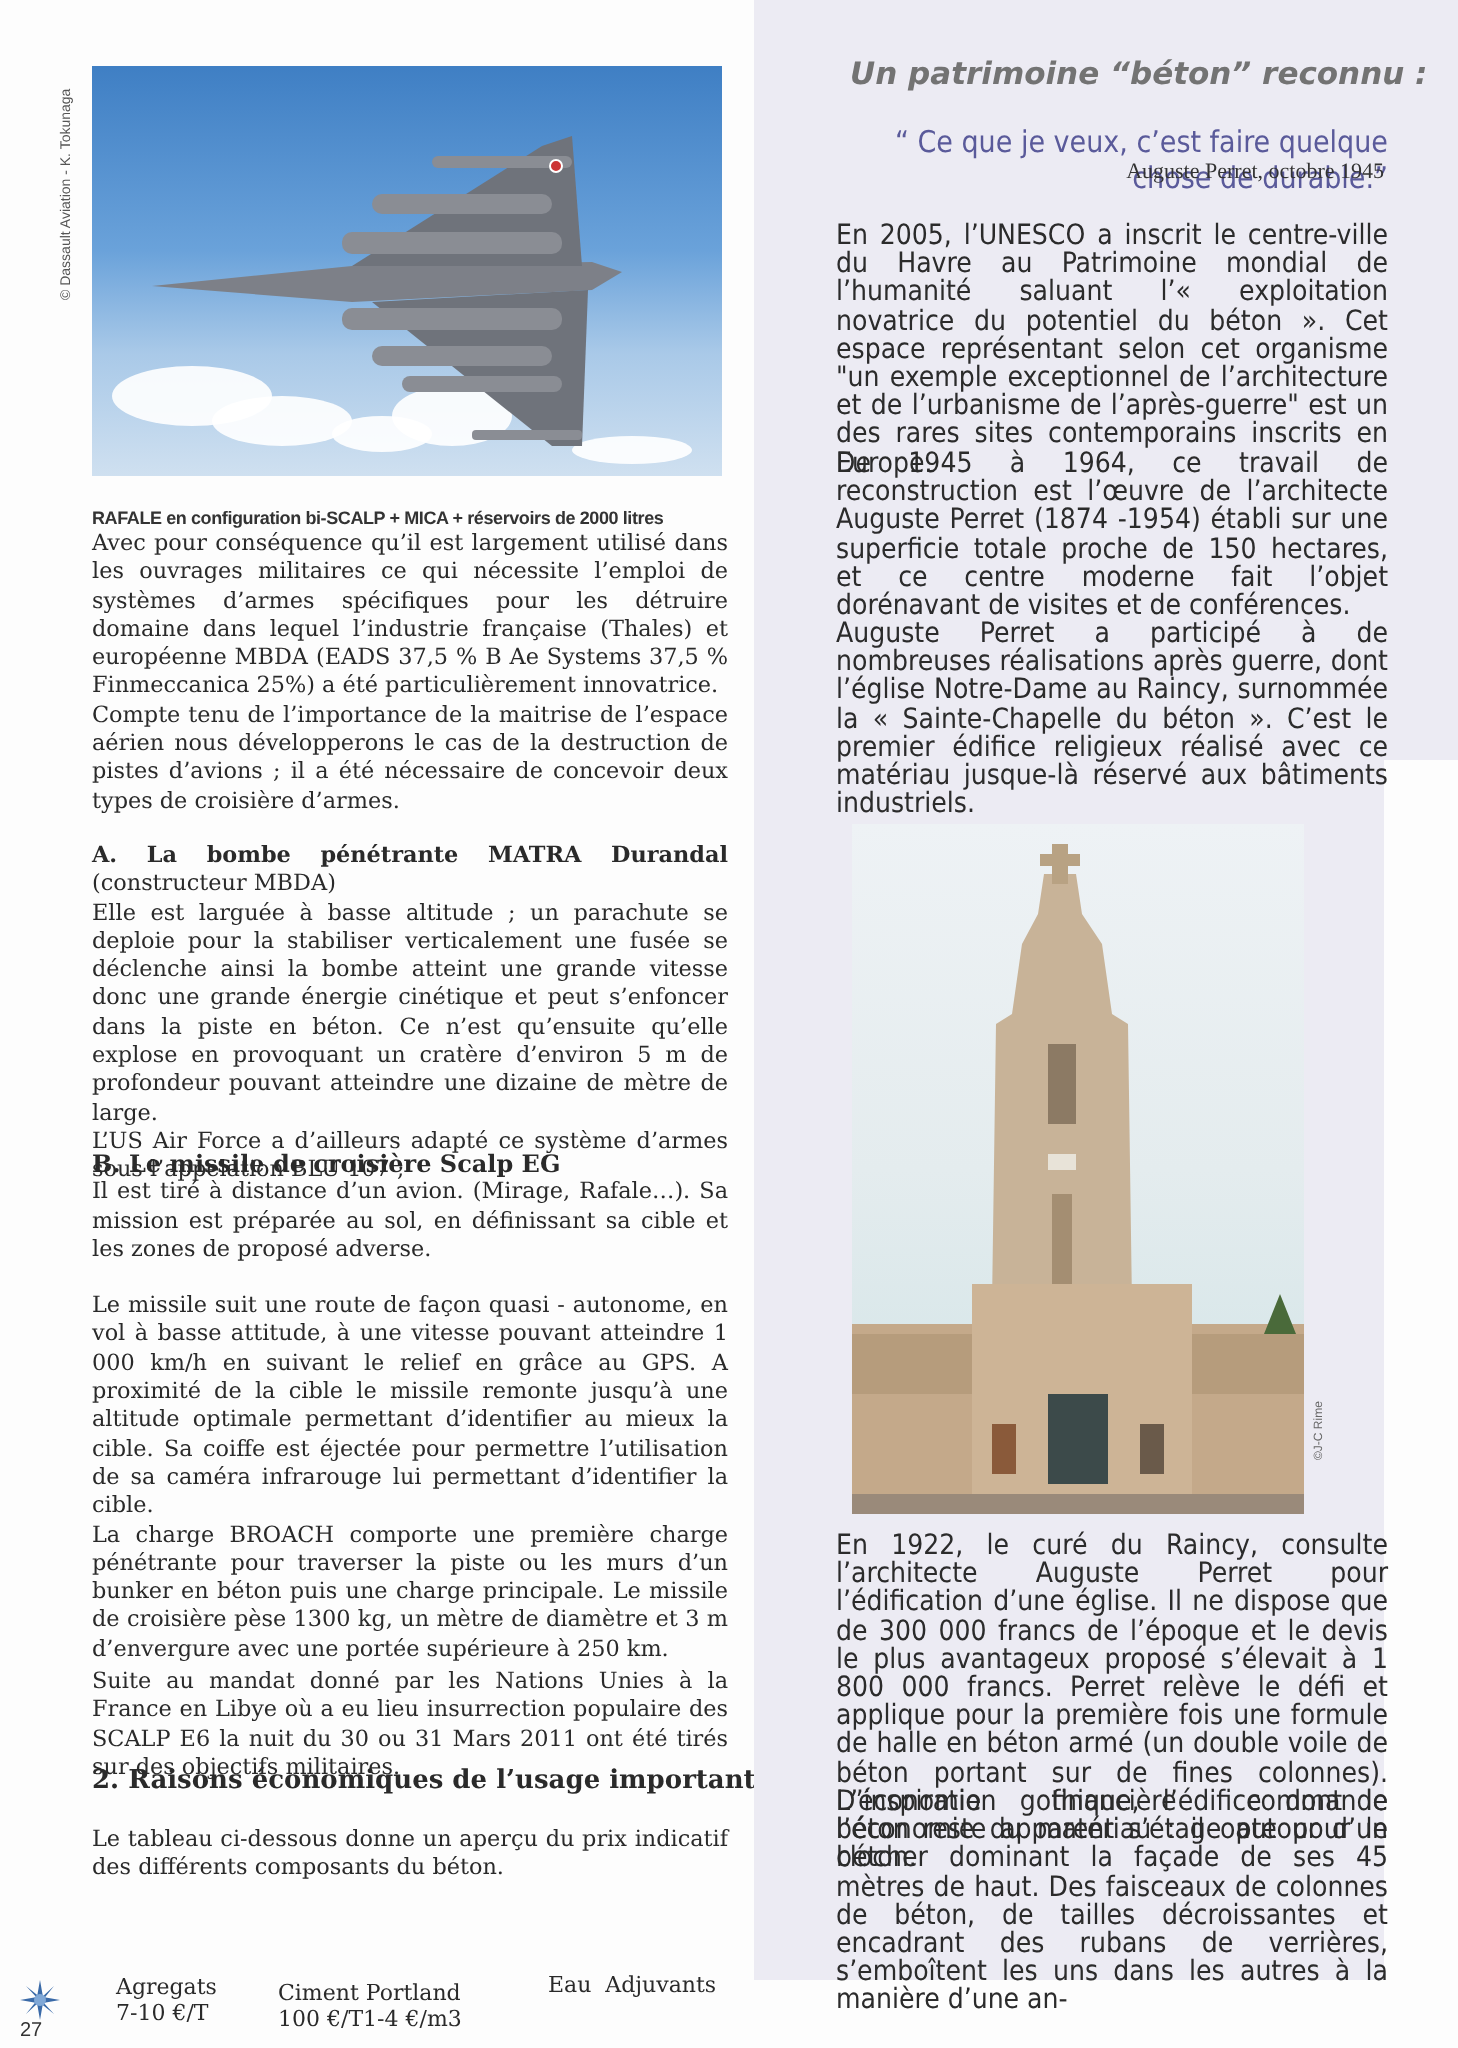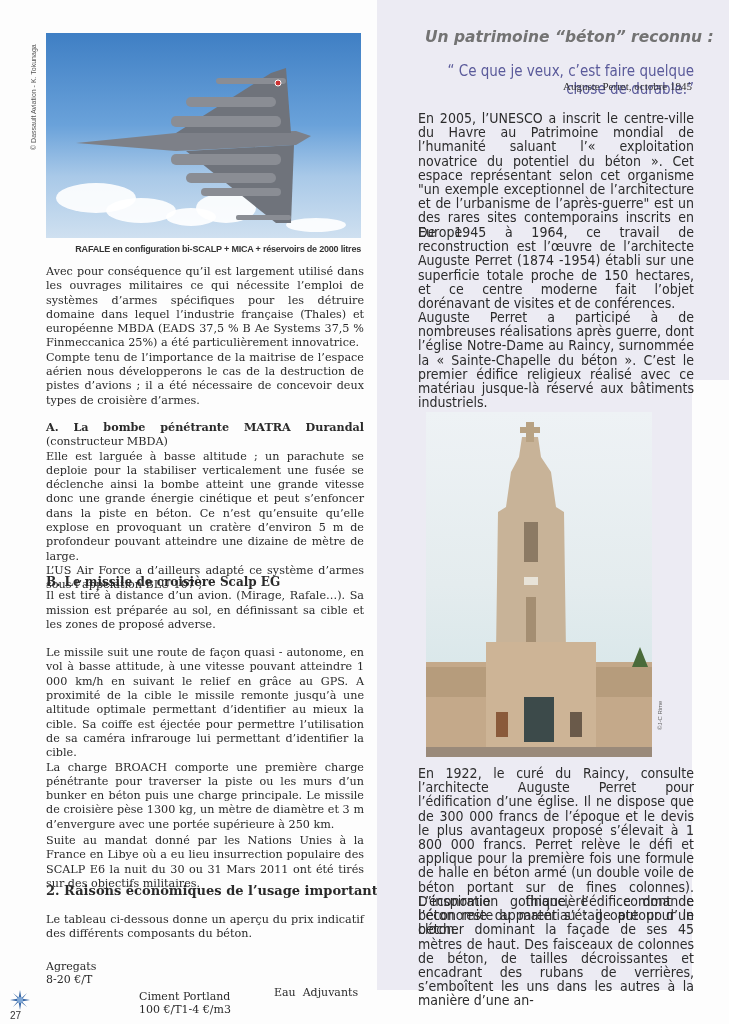--- a/index.html
+++ b/index.html
@@ -2,21 +2,21 @@
 <html><head>
 <meta charset="utf-8">
 <style>
   html, body { margin:0; padding:0; }
   body { width:729px; height:1024px; background:#fdfdfd; position:relative; overflow:hidden; font-family:"DejaVu Serif", serif; color:#2a2a2a; }
   .photo { position:absolute; left:46px; top:33px; width:315px; height:205px; overflow:hidden;
     background: linear-gradient(180deg,#3f7fc4 0%,#6aa2da 45%,#a9c9e8 70%,#cfe0f0 100%); }
   .cloud { position:absolute; background:#fff; border-radius:50%; opacity:.9; }
   .credit { position:absolute; left:30px; top:150px; transform:rotate(-90deg); transform-origin:left top;
     font-family:"Liberation Sans Narrow","Liberation Sans",sans-serif; font-size:7px; color:#555; white-space:nowrap; }
-  .caption { position:absolute; left:46px; top:244px; width:315px; text-align:right;
+  .caption { position:absolute; left:46px; top:254px; width:315px; 
     font-family:"Liberation Sans",sans-serif; font-size:9px; font-weight:bold; color:#333; letter-spacing:-0.2px; }
   .body-l { position:absolute; left:46px; width:318px; font-size:11.2px; line-height:14.3px; text-align:justify; }
   .body-l p { margin:0; }
   .h-a { font-weight:bold; }
   .h2 { position:absolute; left:46px; top:883px; font-size:13px; font-weight:bold; }
   .tbl { position:absolute; left:46px; top:960px; width:318px; font-size:11px; line-height:13px; }
   .tbl .col { position:absolute; top:0; }
   .pagenum { position:absolute; left:10px; top:1010px; font-family:"Liberation Sans",sans-serif; font-size:10px; color:#333; }
   .star { position:absolute; left:10px; top:990px; width:20px; height:20px; }
 
@@ -77,23 +77,23 @@
   <p>Il est tiré à distance d’un avion. (Mirage, Rafale…). Sa mission est préparée au sol, en définissant sa cible et les zones de proposé adverse.</p>
   <p style="margin-top:14px;">Le missile suit une route de façon quasi - autonome, en vol à basse attitude, à une vitesse pouvant atteindre 1 000 km/h en suivant le relief en grâce au GPS. A proximité de la cible le missile remonte jusqu’à une altitude optimale permettant d’identifier au mieux la cible. Sa coiffe est éjectée pour permettre l’utilisation de sa caméra infrarouge lui permettant d’identifier la cible.</p>
   <p>La charge BROACH comporte une première charge pénétrante pour traverser la piste ou les murs d’un bunker en béton puis une charge principale. Le missile de croisière pèse 1300 kg, un mètre de diamètre et 3 m d’envergure avec une portée supérieure à 250 km.</p>
   <p style="margin-top:2px;">Suite au mandat donné par les Nations Unies à la France en Libye où a eu lieu insurrection populaire des SCALP E6 la nuit du 30 ou 31 Mars 2011 ont été tirés sur des objectifs militaires.</p>
 </div>
 
 <div class="h2">2. Raisons économiques de l’usage important du béton</div>
 <div class="body-l" style="top:913px;">Le tableau ci-dessous donne un aperçu du prix indicatif des différents composants du béton.</div>
 
 <div class="tbl">
-  <div class="col" style="left:0;">
+  <div class="col" style="left:12px;margin-top:27px;">
     <div>Agregats</div>
-    <div>8-20 €/T</div>
+    <div>7-10 €/T</div>
   </div>
   <div class="col" style="left:93px;margin-top:30px;">
     <div>Ciment Portland</div>
     <div>100 €/T1-4 €/m3</div>
   </div>
   <div class="col" style="left:228px; white-space:pre;">
     <div>Eau  Adjuvants</div>
     
   </div>
 </div>

